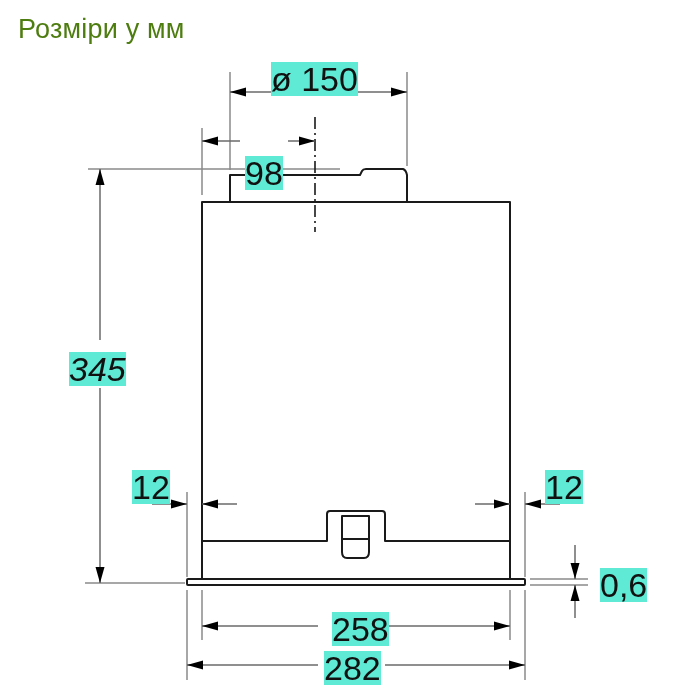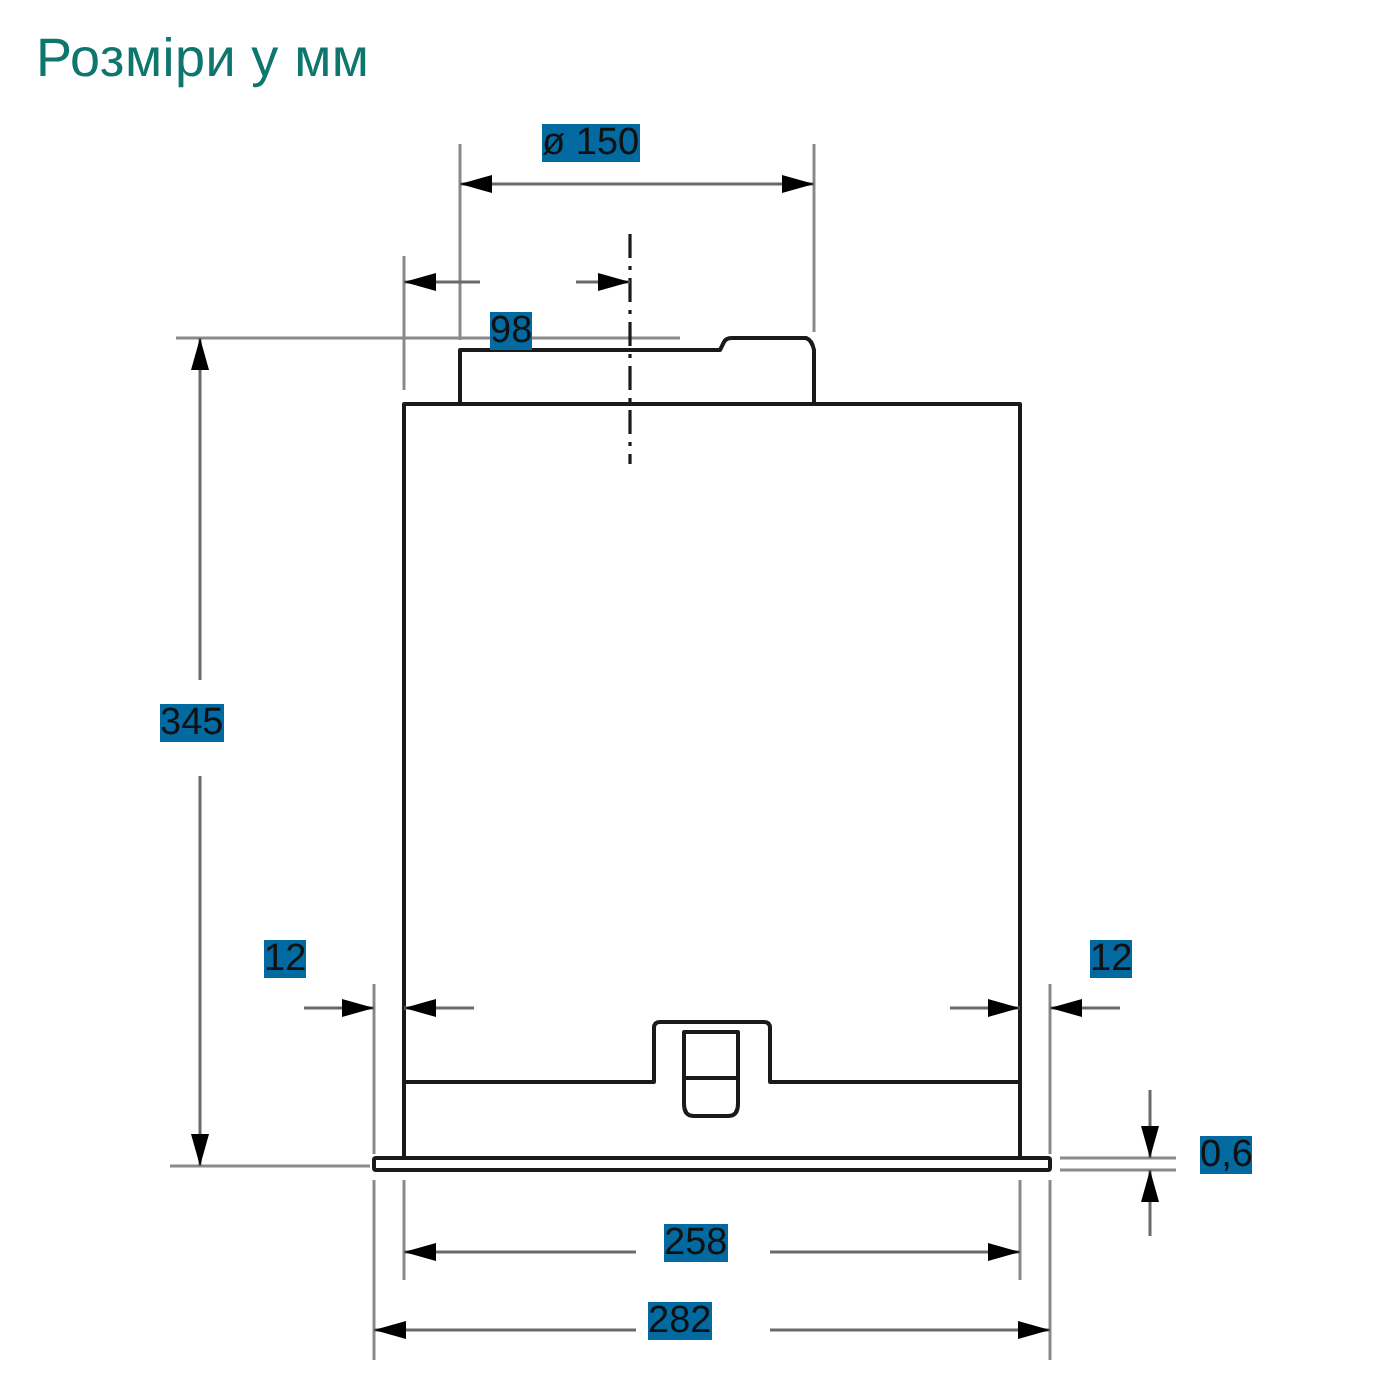--- a/index.html
+++ b/index.html
@@ -1,19 +1,19 @@
 <!DOCTYPE html>
 <html><head>
   <meta charset="utf-8">
   <style>
     html, body { margin: 0; padding: 0; background: #ffffff; }
     body { width: 700px; height: 700px; position: relative; overflow: hidden; font-family: "Liberation Sans", sans-serif; }
     #diagram { position: absolute; left: 0; top: 0; width: 700px; height: 700px; }
-    .title { position: absolute; left: 18px; top: 14px; font-size: 27px; color: #0f766e; font-family: "Liberation Sans", sans-serif; letter-spacing: 0.2px; }
-    .dim-label { position: absolute; font-size: 19px; color: #111111; font-family: "Liberation Sans", sans-serif; background: #0369a1; line-height: 1; }
+    .title { position: absolute; left: 18px; top: 14px; font-size: 27px; color: #4d7c0f; font-family: "Liberation Sans", sans-serif; letter-spacing: 0.2px; }
+    .dim-label { position: absolute; font-size: 34px; color: #111111; font-family: "Liberation Sans", sans-serif; background: #5eead4; line-height: 1; }
   </style>
 </head>
 <body>
 
 <svg id="diagram" width="700" height="700" viewBox="0 0 700 700" xmlns="http://www.w3.org/2000/svg">
   <defs>
     <marker id="arrow" viewBox="0 0 10 10" refX="10" refY="5" markerWidth="10" markerHeight="10" markerUnits="userSpaceOnUse" orient="auto-start-reverse">
       <path d="M0,1.5 L10,5 L0,8.5 Z" fill="#000"></path>
     </marker>
     <marker id="arrowBig" viewBox="0 0 16 10" refX="16" refY="5" markerWidth="16" markerHeight="10" markerUnits="userSpaceOnUse" orient="auto-start-reverse">
@@ -86,18 +86,18 @@
 
     <line x1="187" y1="665" x2="318" y2="665" marker-start="url(#arrowBig)"></line>
     <line x1="385" y1="665" x2="525" y2="665" marker-end="url(#arrowBig)"></line>
   </g>
 </svg>
 
 <div class="title">Розміри у мм</div>
 
 <div class="dim-label" style="left:271px; top:62px;">ø 150</div>
 <div class="dim-label" style="left:245px; top:124px;margin-top:32px;">98</div>
-<div class="dim-label" style="left:80px; top:352px;">345</div>
+<div class="dim-label" style="left:69px; top:352px;font-style:italic;">345</div>
 <div class="dim-label" style="left:132px; top:470px;">12</div>
 <div class="dim-label" style="left:545px; top:470px;">12</div>
 <div class="dim-label" style="left:600px; top:568px;">0,6</div>
 <div class="dim-label" style="left:332px; top:612px;">258</div>
 <div class="dim-label" style="left:324px; top:651px;">282</div>
 
 </body></html>

